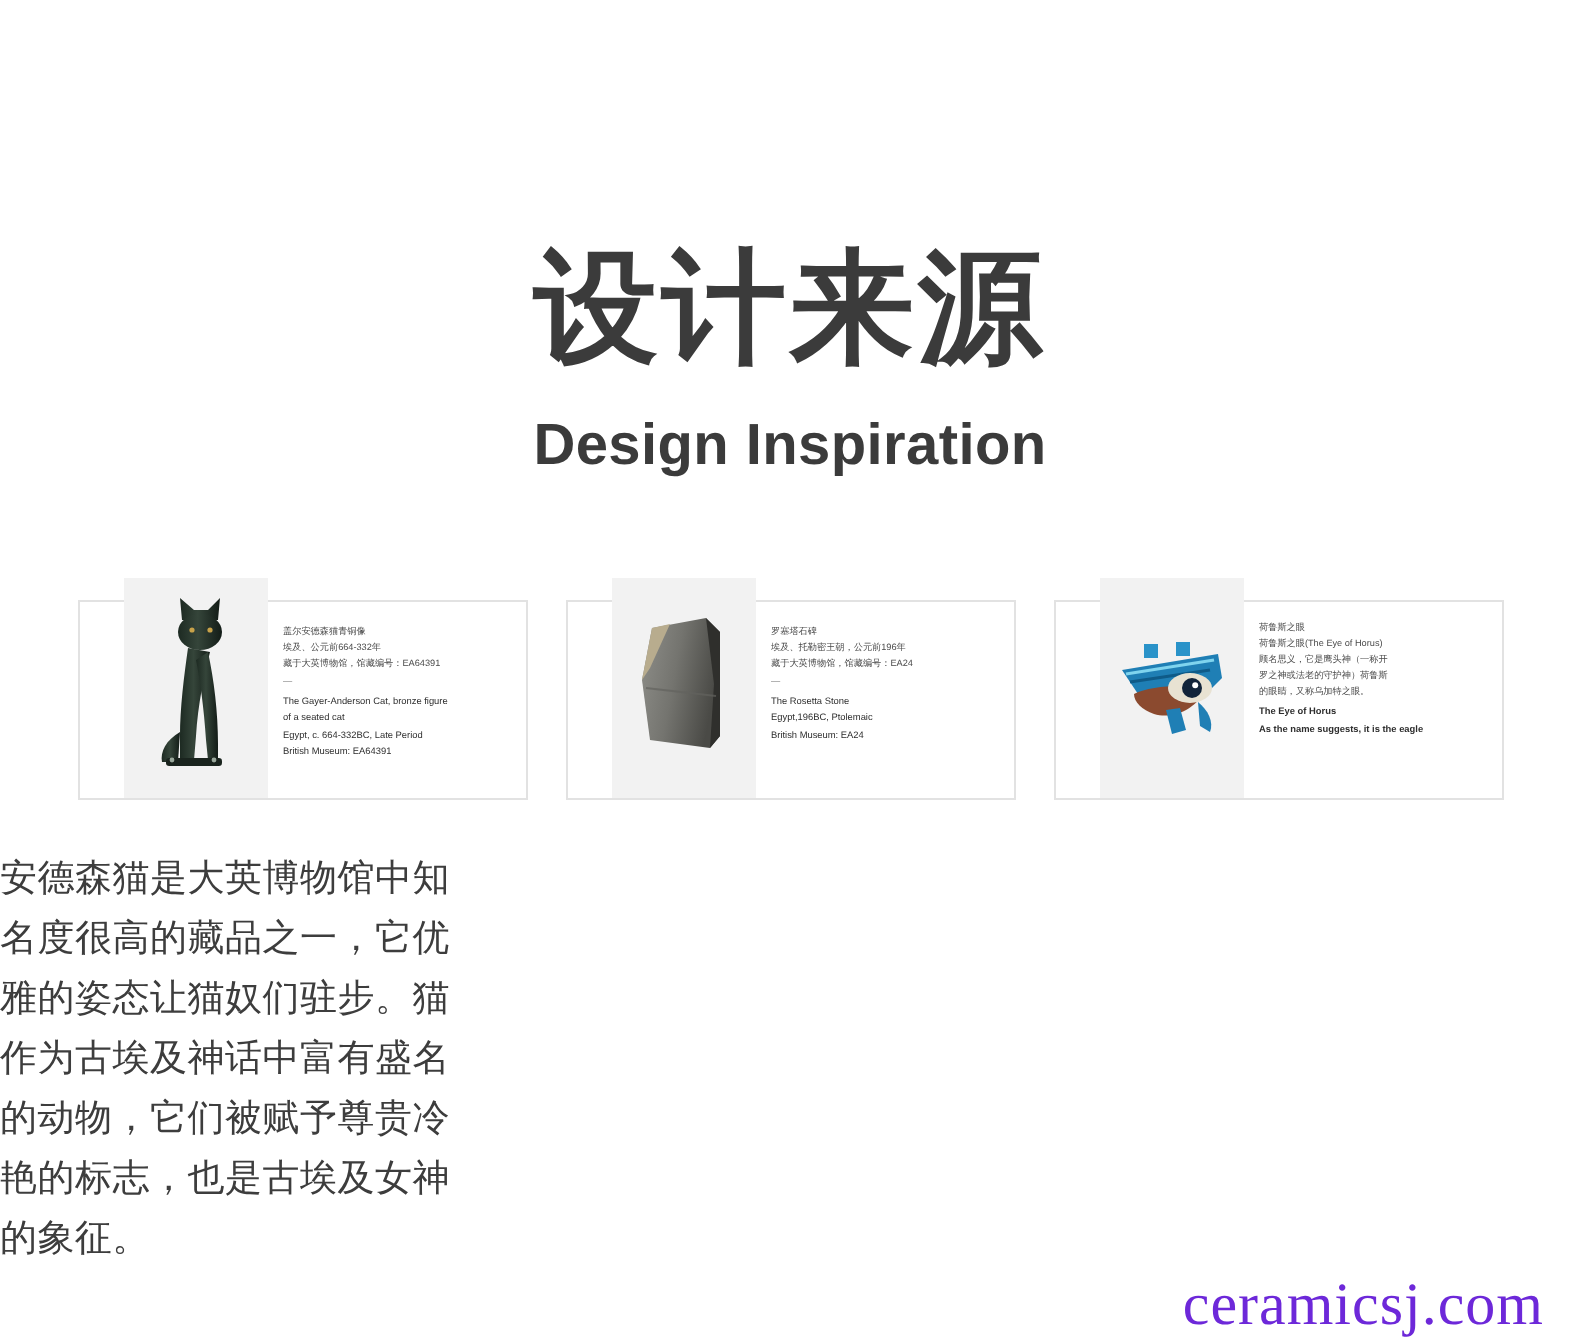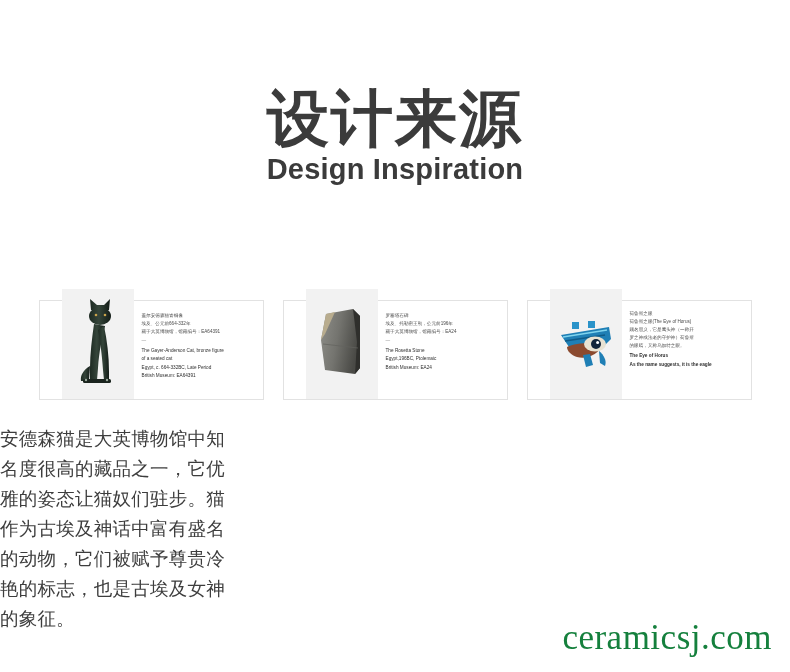--- a/index.html
+++ b/index.html
@@ -23,22 +23,24 @@
   .header {
     text-align: center;
     padding-top: 86px;
   }
   .title-cn {
     font-size: 62px;
     font-weight: 700;
     letter-spacing: 2px;
     color: #3b3b3b;
     line-height: 1.08;
+    margin-top: 36px;
   }
   .title-en {
+    margin-top: 18px;
     font-size: 29px;
     font-weight: 700;
     letter-spacing: 0.2px;
     color: #3b3b3b;
   }
 
   
   .cards {
     position: absolute;
     top: 300px;
@@ -115,24 +117,24 @@
     line-height: 1.62;
     color: #3d3d3d;
     text-align: justify;
     letter-spacing: 0.2px;
   }
 
   
   .watermark {
     position: absolute;
     right: 18px;
-    bottom: 14px;
+    bottom: 2px;
     font-family: "Liberation Serif", "DejaVu Serif", serif;
-    font-size: 35px;
-    color: #15803d;
+    font-size: 30px;
+    color: #6d28d9;
     letter-spacing: 0.5px;
   }
 </style>
 </head>
 <body>
 
 <div class="page">
 
   <div class="header">
     <div class="title-cn">设计来源</div>

